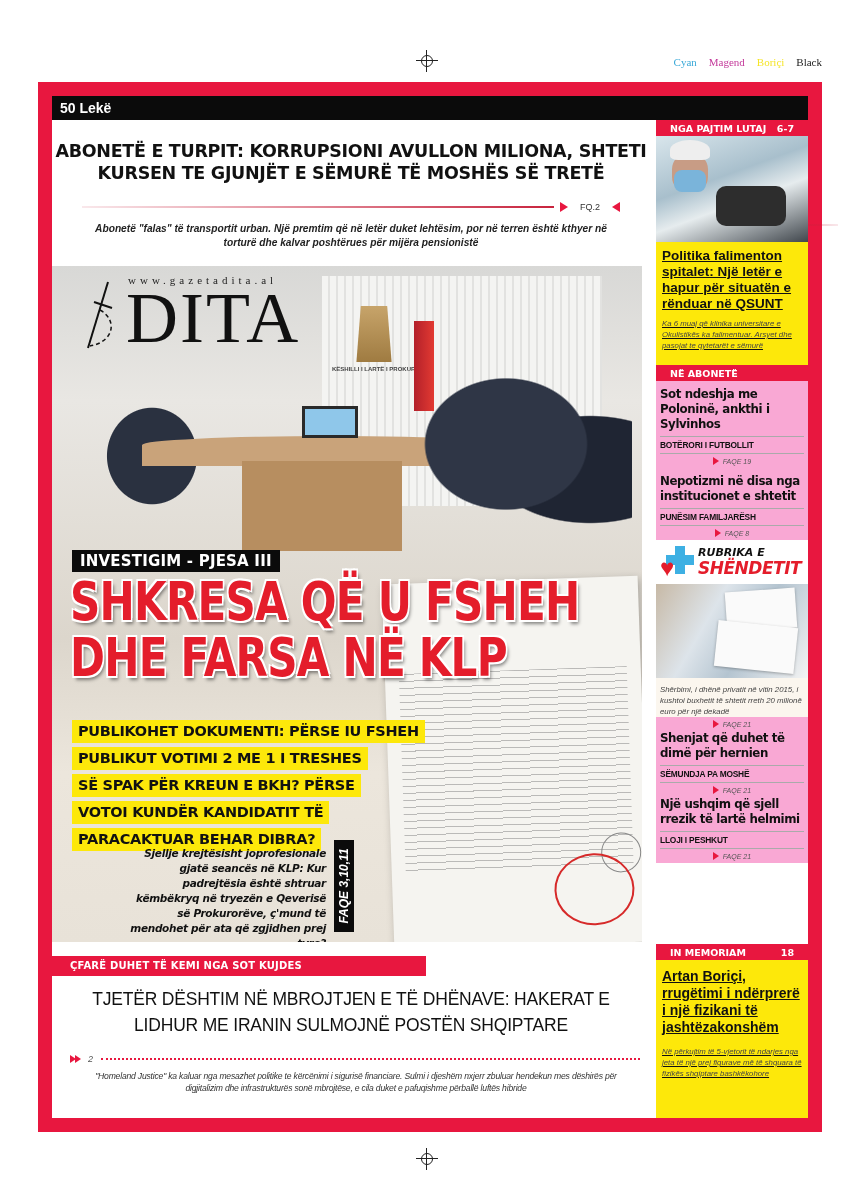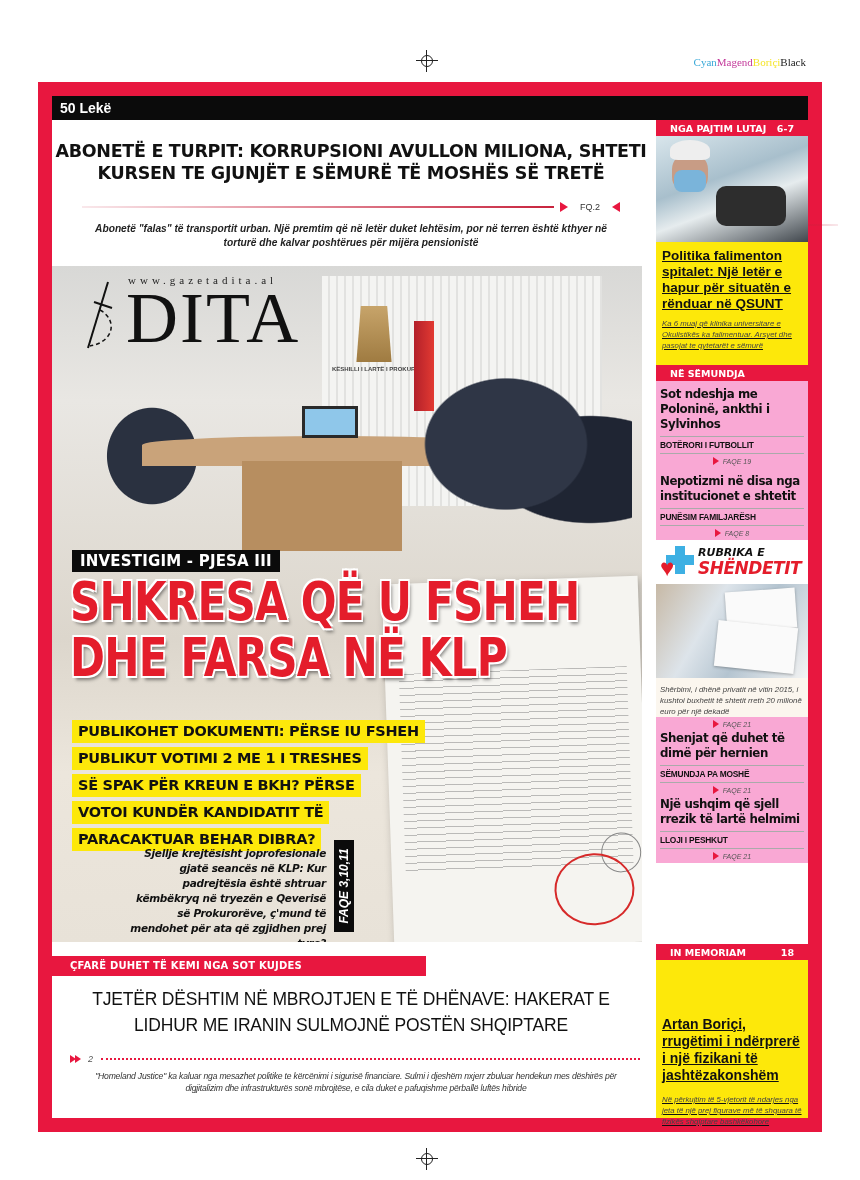--- a/index.html
+++ b/index.html
@@ -5,21 +5,21 @@
   * { box-sizing: border-box; margin: 0; padding: 0; }
   html, body { width: 860px; height: 1180px; background: #ffffff; overflow: hidden; }
   body { position: relative; font-family: "Liberation Sans", sans-serif; color: #111; }
 
   .reg-mark { position: absolute; width: 16px; height: 16px; }
   .reg-mark::before, .reg-mark::after { content: ""; position: absolute; background: #222; }
   .reg-mark::before { left: 7px; top: -3px; width: 1px; height: 22px; }
   .reg-mark::after { top: 7px; left: -3px; height: 1px; width: 22px; }
   .reg-mark .ring { position: absolute; left: 2px; top: 2px; width: 12px; height: 12px; border: 1px solid #222; border-radius: 50%; }
 
-  .color-bar { position: absolute; top: 56px; right: 54px; display: flex; gap: 0; font-family: "Liberation Serif", serif; font-size: 11px; }
+  .color-bar { position: absolute; top: 56px; right: 38px; display: flex; gap: 12px; font-family: "Liberation Serif", serif; font-size: 11px; }
   .color-bar span:nth-child(1){ color: #3aa9d8; }
   .color-bar span:nth-child(2){ color: #c43a9b; }
   .color-bar span:nth-child(3){ color: #f5e52a; }
   .color-bar span:nth-child(4){ color: #222; }
 
   .frame { position: absolute; left: 38px; top: 82px; width: 784px; height: 1050px; background: #e8173f; }
   .inner { position: absolute; left: 14px; top: 14px; right: 14px; bottom: 14px; background: #fff; }
 
   .masthead-bar { position: absolute; left: 0; top: 0; right: 0; height: 24px; background: #0b0b0b; color: #fff; display: flex; align-items: center; justify-content: space-between; padding: 0 8px; }
   .masthead-bar .info { font-size: 9.2px; font-weight: bold; letter-spacing: -0.35px; white-space: nowrap; }
@@ -100,21 +100,21 @@
   .health-logo .cross::after { content: ""; position: absolute; top: 9px; left: 0; height: 10px; width: 28px; background: #3db0e3; }
   .health-logo .heart { position: absolute; left: 4px; top: 16px; font-size: 24px; color: #e41d2b; line-height: 24px; }
   .health-logo .t1 { position: absolute; left: 42px; top: 6px; font-weight: 900; font-style: italic; font-size: 11px; color: #111; font-family: "DejaVu Sans", sans-serif; }
   .health-logo .t2 { position: absolute; left: 42px; top: 18px; font-weight: 900; font-style: italic; font-size: 17px; color: #e41d2b; font-family: "DejaVu Sans", sans-serif; letter-spacing: -0.5px; }
   .health-photo { height: 94px; background: linear-gradient(120deg, #c7b9a6 0%, #dde4ea 35%, #b4c4d0 60%, #f4f4f4 100%); position: relative; overflow: hidden; }
   .health-photo .paper { position: absolute; background: #fafafa; box-shadow: 0 1px 3px rgba(0,0,0,0.3); }
   .health-title { background: #fff; font-size: 12.5px; line-height: 15px; padding: 4px 4px; color: #111; }
   .health-deck { background: #fbf6ee; font-style: italic; font-size: 7.8px; line-height: 11px; color: #444; padding: 6px 4px 0 4px; }
 
   .memoriam { position: absolute; left: 0; right: 0; bottom: 0; }
-  .memoriam .yellow-box .h { font-size: 14px; line-height: 17px; margin-top: 48px; }
+  .memoriam .yellow-box .h { font-size: 14px; line-height: 17px; }
 </style>
 </head>
 <body>
 
 <div class="reg-mark" style="left:419px; top:53px;">
     <div class="ring"></div>
   </div>
 <div class="reg-mark" style="left:419px; top:1151px;">
     <div class="ring"></div>
   </div>
@@ -215,21 +215,21 @@
           <div class="mask"></div>
           <div class="scope"></div>
         </div>
         <div class="yellow-box">
           <div class="h">Politika falimenton spitalet: Një letër e hapur për situatën e rënduar në QSUNT</div>
           <div class="d">Ka 6 muaj që klinika universitare e Okulistikës ka falimentuar. Arsyet dhe pasojat te qytetarët e sëmurë</div>
         </div>
       </div>
 
       <div class="rhead">
-        <span>NË SËMUNDJA</span>
+        <span>NË ABONETË</span>
       </div>
       <div class="inside">
         <div>
           <div class="item-title">Sot ndeshja me Poloninë, ankthi i Sylvinhos</div>
           <div class="cat">BOTËRORI I FUTBOLLIT</div>
           <div class="faqe">
               <span class="tri-r"></span>
               <span>FAQE 19</span>
             </div>
         </div>

